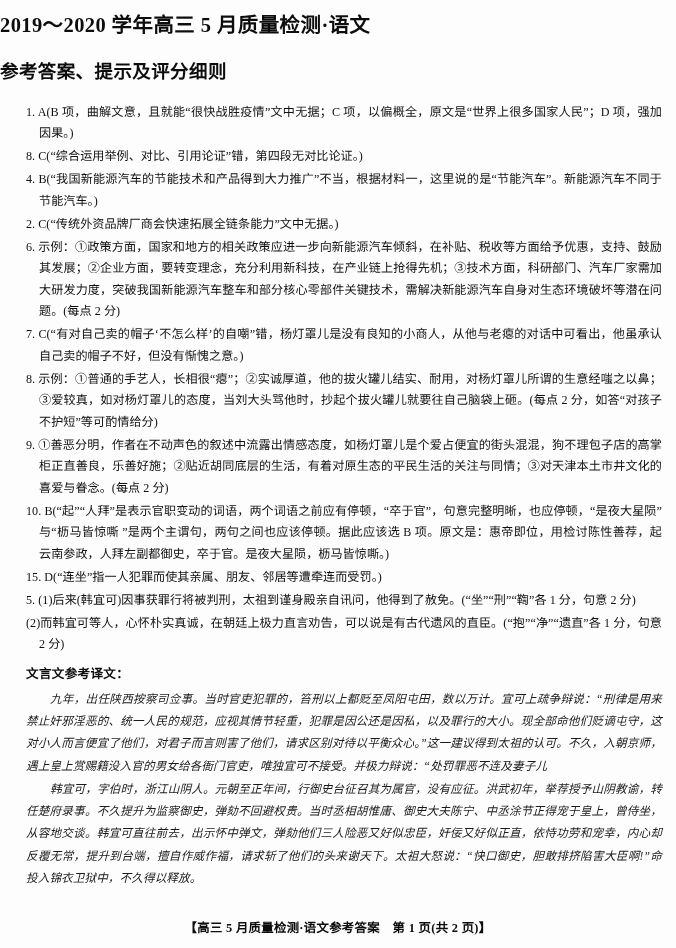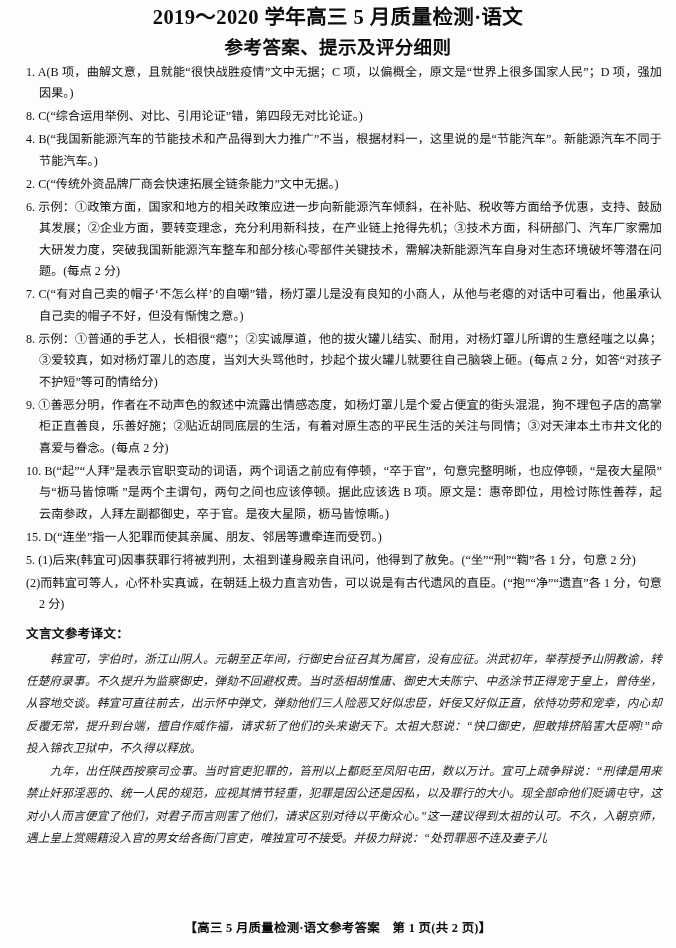--- a/index.html
+++ b/index.html
@@ -17,44 +17,44 @@
     width: 676px;
     height: 948px;
     background: #fdfdfd;
     overflow: hidden;
     box-sizing: border-box;
     padding: 0;
   }
 
   
   .title-block {
-    text-align: center;
-    padding-top: 4px;
+    text-align: left;
+    padding-top: 12px;
   }
   .doc-title {
     font-size: 20.5px;
     font-weight: bold;
     letter-spacing: 0.4px;
     line-height: 1.35;
     color: #0d0d0d;
     font-family: "Liberation Serif", "DejaVu Serif", serif;
   }
   .doc-subtitle {
     font-size: 18.5px;
     font-weight: bold;
     letter-spacing: 0.4px;
     line-height: 1.4;
-    margin-top: 4px;
+    margin-top: 20px;
     color: #0d0d0d;
     font-family: "Liberation Serif", "DejaVu Serif", serif;
   }
 
   
   .answers {
-    margin: 0 0 0 0;
+    margin: 16px 0 0 0;
     padding: 0 14px 0 26px;
   }
   .ans-item {
     font-size: 12.1px;
     line-height: 1.78;
     text-align: justify;
     text-justify: inter-ideograph;
     margin-bottom: 1.5px;
     text-indent: -13px;
     padding-left: 13px;
@@ -120,19 +120,19 @@
     <div class="ans-item">9. ①善恶分明，作者在不动声色的叙述中流露出情感态度，如杨灯罩儿是个爱占便宜的街头混混，狗不理包子店的高掌柜正直善良，乐善好施；②贴近胡同底层的生活，有着对原生态的平民生活的关注与同情；③对天津本土市井文化的喜爱与眷念。(每点 2 分)</div>
     <div class="ans-item">10. B(“起”“人拜”是表示官职变动的词语，两个词语之前应有停顿，“卒于官”，句意完整明晰，也应停顿，“是夜大星陨”与“枥马皆惊嘶 ”是两个主谓句，两句之间也应该停顿。据此应该选 B 项。原文是：惠帝即位，用检讨陈性善荐，起云南参政，人拜左副都御史，卒于官。是夜大星陨，枥马皆惊嘶。)</div>
     <div class="ans-item">15. D(“连坐”指一人犯罪而使其亲属、朋友、邻居等遭牵连而受罚。)</div>
     <div class="ans-item">5. (1)后来(韩宜可)因事获罪行将被判刑，太祖到谨身殿亲自讯问，他得到了赦免。(“坐”“刑”“鞫”各 1 分，句意 2 分)</div>
     <div class="ans-item">(2)而韩宜可等人，心怀朴实真诚，在朝廷上极力直言劝告，可以说是有古代遗风的直臣。(“抱”“净”“遗直”各 1 分，句意 2 分)</div>
   </div>
 
   <div class="trans-head">文言文参考译文：</div>
 
   <div class="trans-body">
+    <p class="trans-para">九年，出任陕西按察司佥事。当时官吏犯罪的，笞刑以上都贬至凤阳屯田，数以万计。宜可上疏争辩说：“刑律是用来禁止奸邪淫恶的、统一人民的规范，应视其情节轻重，犯罪是因公还是因私，以及罪行的大小。现全部命他们贬谪屯守，这对小人而言便宜了他们，对君子而言则害了他们，请求区别对待以平衡众心。”这一建议得到太祖的认可。不久，入朝京师，遇上皇上赏赐籍没入官的男女给各衙门官吏，唯独宜可不接受。并极力辩说：“处罚罪恶不连及妻子儿</p>
     <p class="trans-para">韩宜可，字伯时，浙江山阴人。元朝至正年间，行御史台征召其为属官，没有应征。洪武初年，举荐授予山阴教谕，转任楚府录事。不久提升为监察御史，弹劾不回避权贵。当时丞相胡惟庸、御史大夫陈宁、中丞涂节正得宠于皇上，曾侍坐，从容地交谈。韩宜可直往前去，出示怀中弹文，弹劾他们三人险恶又好似忠臣，奸佞又好似正直，依恃功劳和宠幸，内心却反覆无常，提升到台端，擅自作威作福，请求斩了他们的头来谢天下。太祖大怒说：“快口御史，胆敢排挤陷害大臣啊!”命投入锦衣卫狱中，不久得以释放。</p>
-    <p class="trans-para">九年，出任陕西按察司佥事。当时官吏犯罪的，笞刑以上都贬至凤阳屯田，数以万计。宜可上疏争辩说：“刑律是用来禁止奸邪淫恶的、统一人民的规范，应视其情节轻重，犯罪是因公还是因私，以及罪行的大小。现全部命他们贬谪屯守，这对小人而言便宜了他们，对君子而言则害了他们，请求区别对待以平衡众心。”这一建议得到太祖的认可。不久，入朝京师，遇上皇上赏赐籍没入官的男女给各衙门官吏，唯独宜可不接受。并极力辩说：“处罚罪恶不连及妻子儿</p>
   </div>
 
   <div class="footer">【高三 5 月质量检测·语文参考答案　第 1 页(共 2 页)】</div>
 
 </div>
 
 </body></html>

